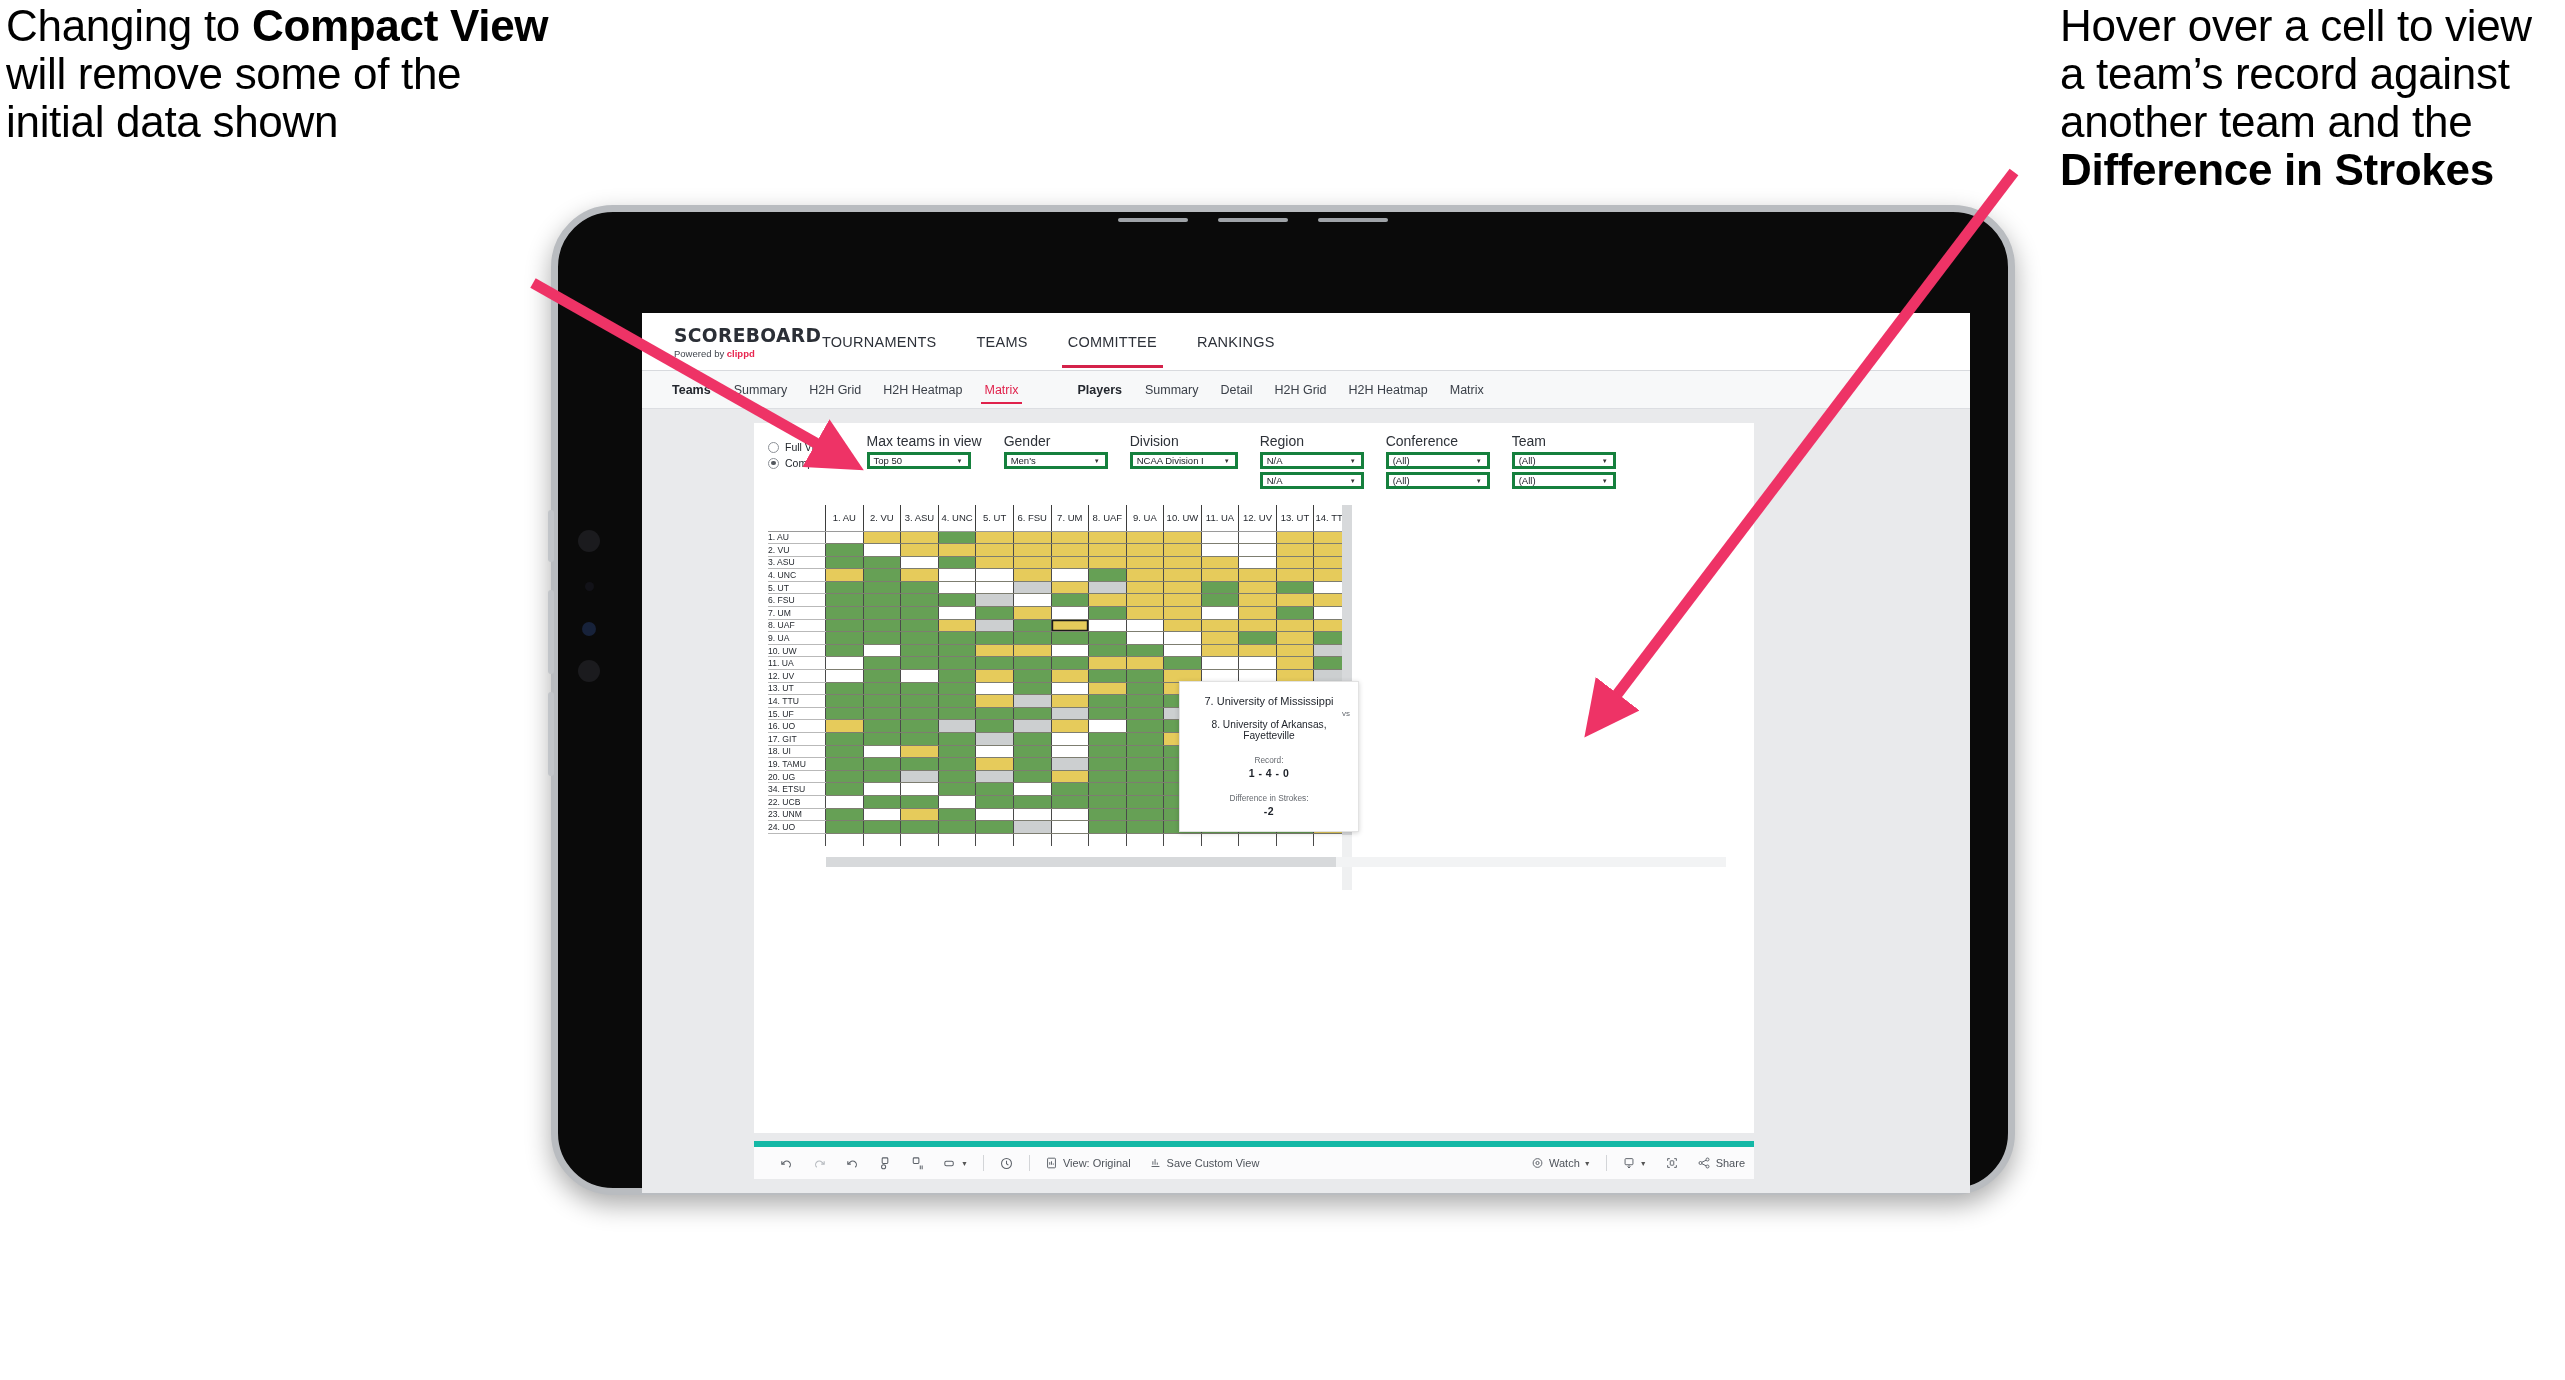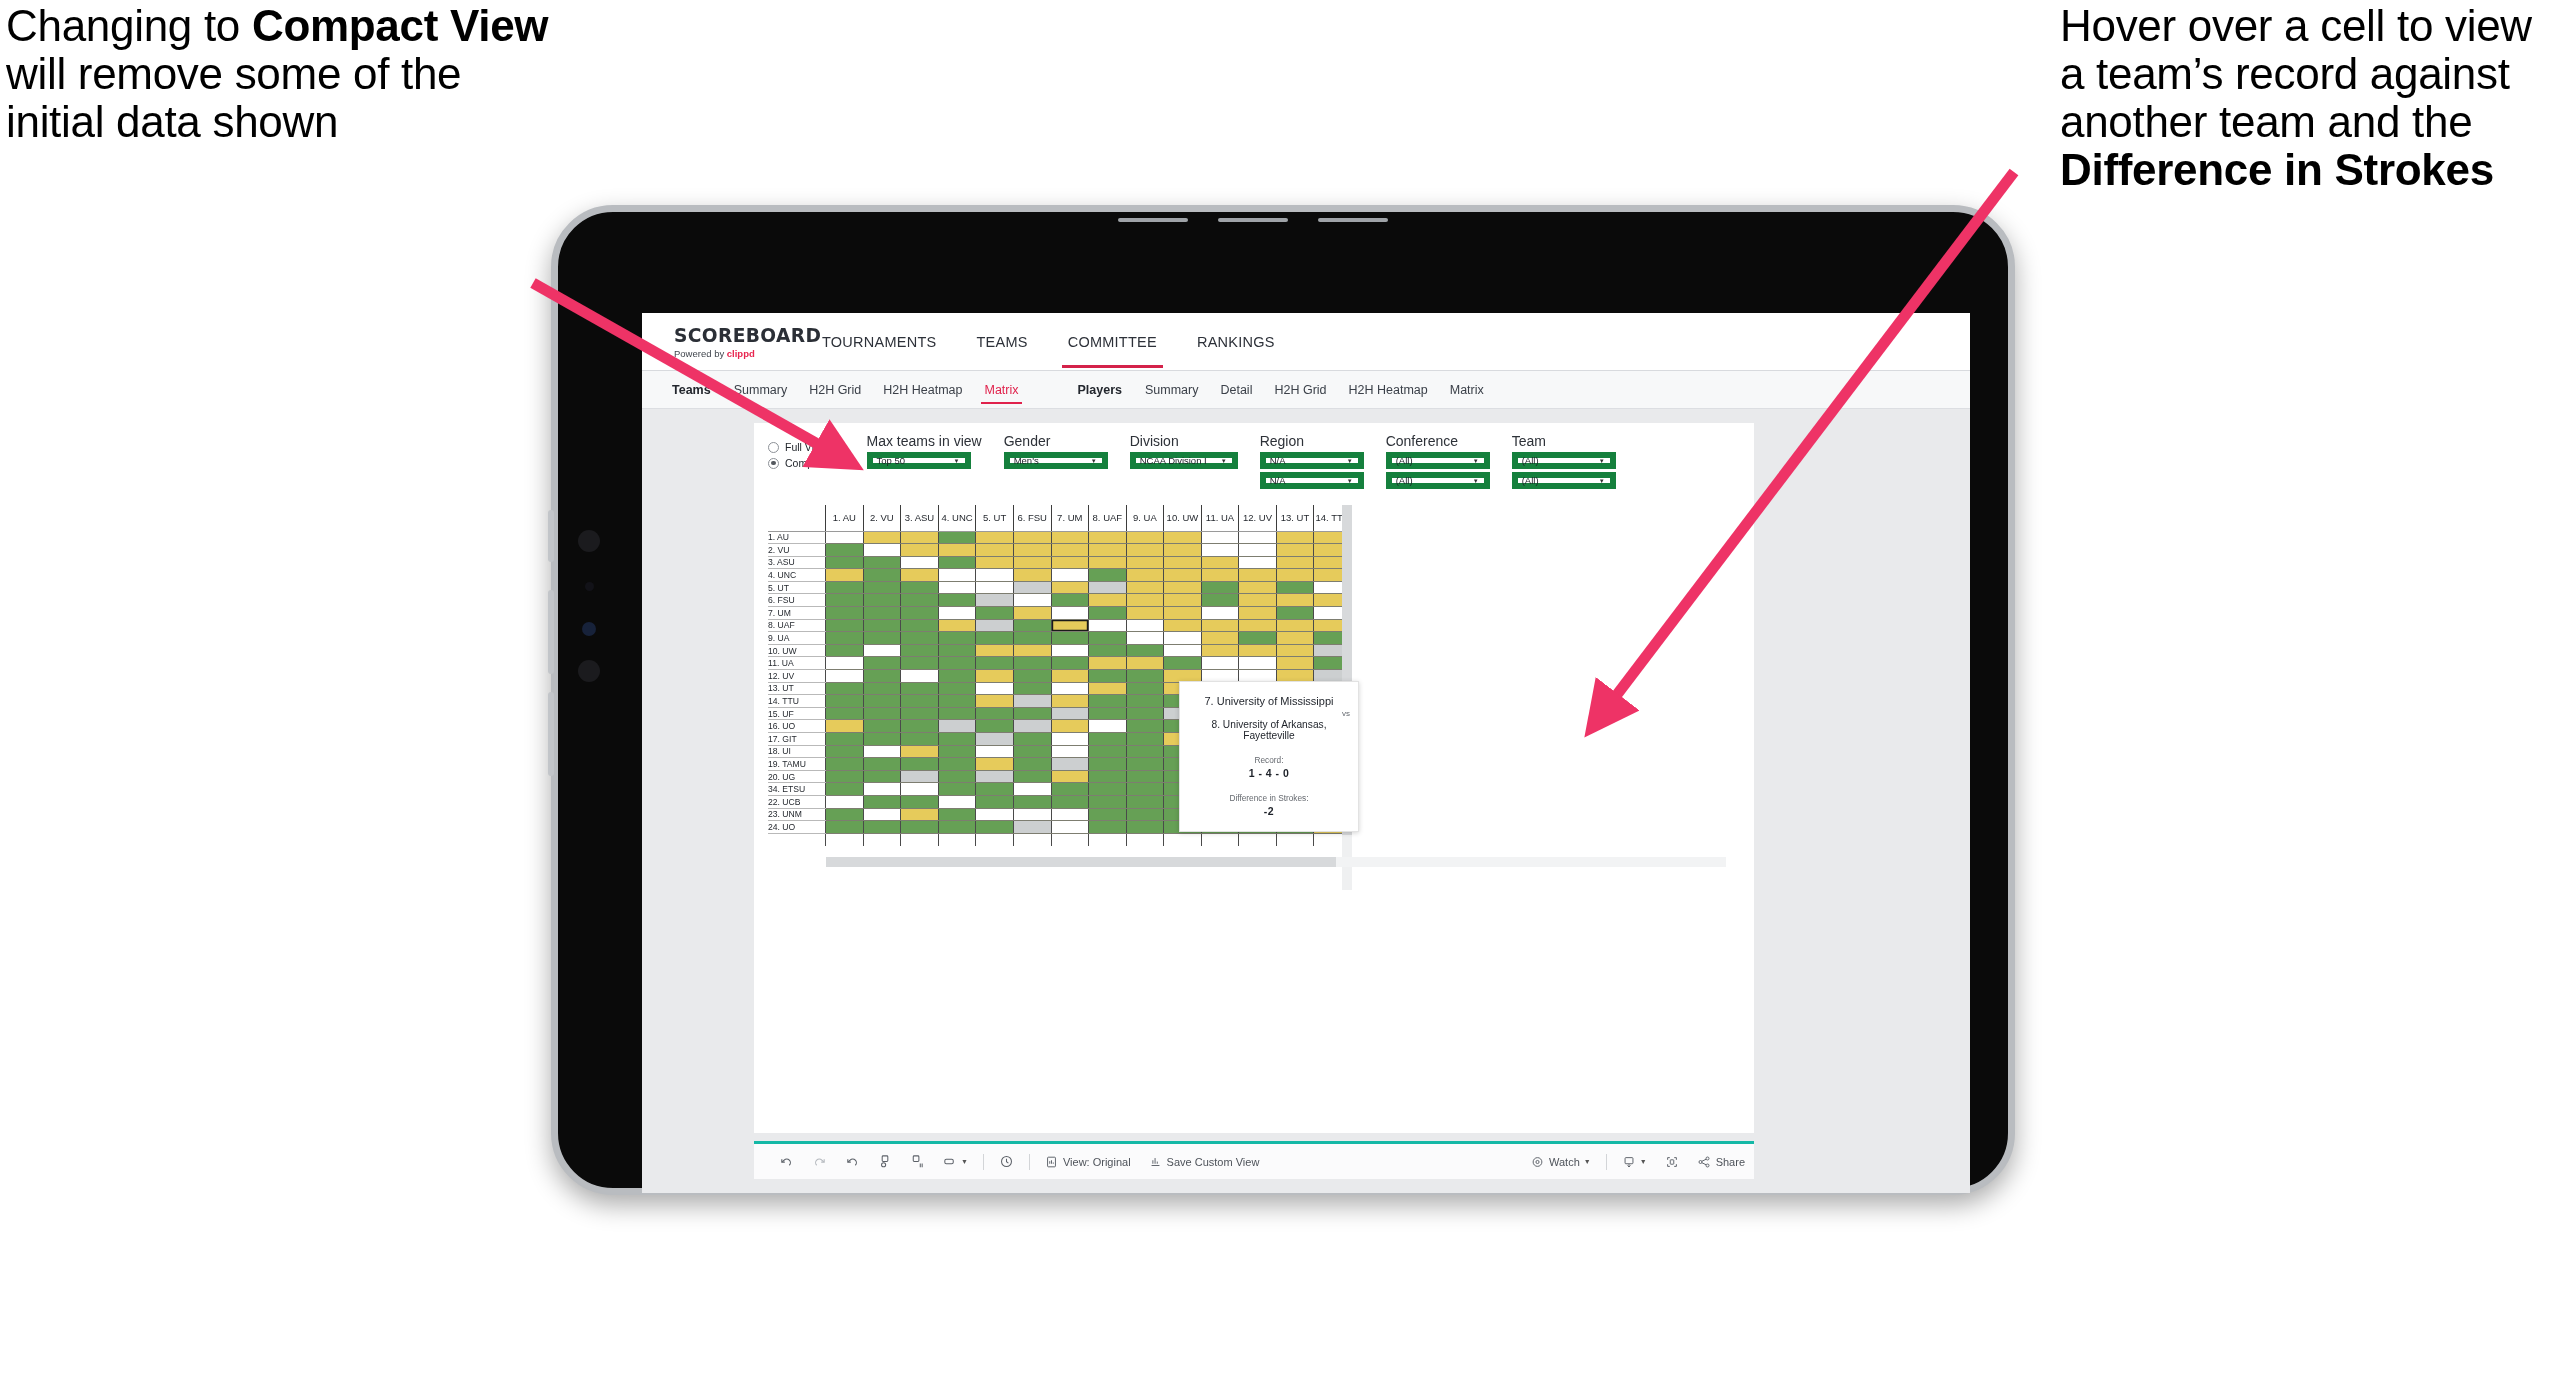--- a/index.html
+++ b/index.html
@@ -104,21 +104,21 @@
   #sheet {
     position: absolute; left: 112px; top: 14px; width: 1000px; height: 710px;
     background: #ffffff;
   }
 
   
   #filters { display: flex; padding: 10px 4px 0 14px; gap: 0; }
   .fgroup { margin-right: 22px; }
   .flabel { font-size: 14px; color: #2d3138; margin-bottom: 3px; white-space: nowrap; }
   .fsel {
-    width: 104px; height: 17px; border: 6px solid #15803d; background: #fff;
+    width: 104px; height: 17px; border: 3px solid #15803d; background: #fff;
     font-size: 9.5px; color: #20242a; display: flex; align-items: center;
     padding-left: 4px; position: relative; margin-bottom: 3px;
   }
   .fsel .cv { font-size:6px; position:absolute; right:5px; color:#333; }
   .fsel.wide { width: 108px; }
   .radio-wrap { padding-top: 8px; margin-right: 14px; }
   .rrow { display: flex; align-items: center; font-size: 10.5px; color:#23272d;
           margin-bottom: 4px; }
   .rdot {
     width: 11px; height: 11px; border-radius: 50%; border: 1.3px solid #8d9197;
@@ -171,21 +171,21 @@
   #tooltip .t1 { font-size: 11px; color: #1d2128; font-weight: 400; }
   #tooltip .tvs { font-size: 8px; color: #64696f; margin: 2px 0 1px; text-align: right; }
   #tooltip .t2 { font-size: 10.2px; color: #1d2128; }
   #tooltip .lbl { font-size: 8.3px; color: #65696f; margin-top: 14px; }
   #tooltip .val { font-size: 10.5px; color: #1d2128; font-weight: 700; margin-top: 2px;
                   letter-spacing: 0.5px; }
 
   
   #toolbar {
     position: absolute; left: 112px; bottom: 14px; width: 1000px; height: 38px;
-    background: #fbfbfc; border-top: 3px solid #14b8a6;
+    background: #fbfbfc; border-top: 6px solid #14b8a6;
     display: flex; align-items: center; padding-left: 16px; gap: 0;
     font-size: 11px; color: #4e535a;
   }
   .tb { display:flex; align-items:center; padding: 0 9px; white-space: nowrap; }
   .tb svg { display:block; }
   .tbsep { width:1px; height:16px; background:#d3d5d8; margin: 0 6px; }
   .tbflex { flex: 1; }
   .caret { font-size: 7px; margin-left: 4px; color:#555; }
 </style>
 </head>

